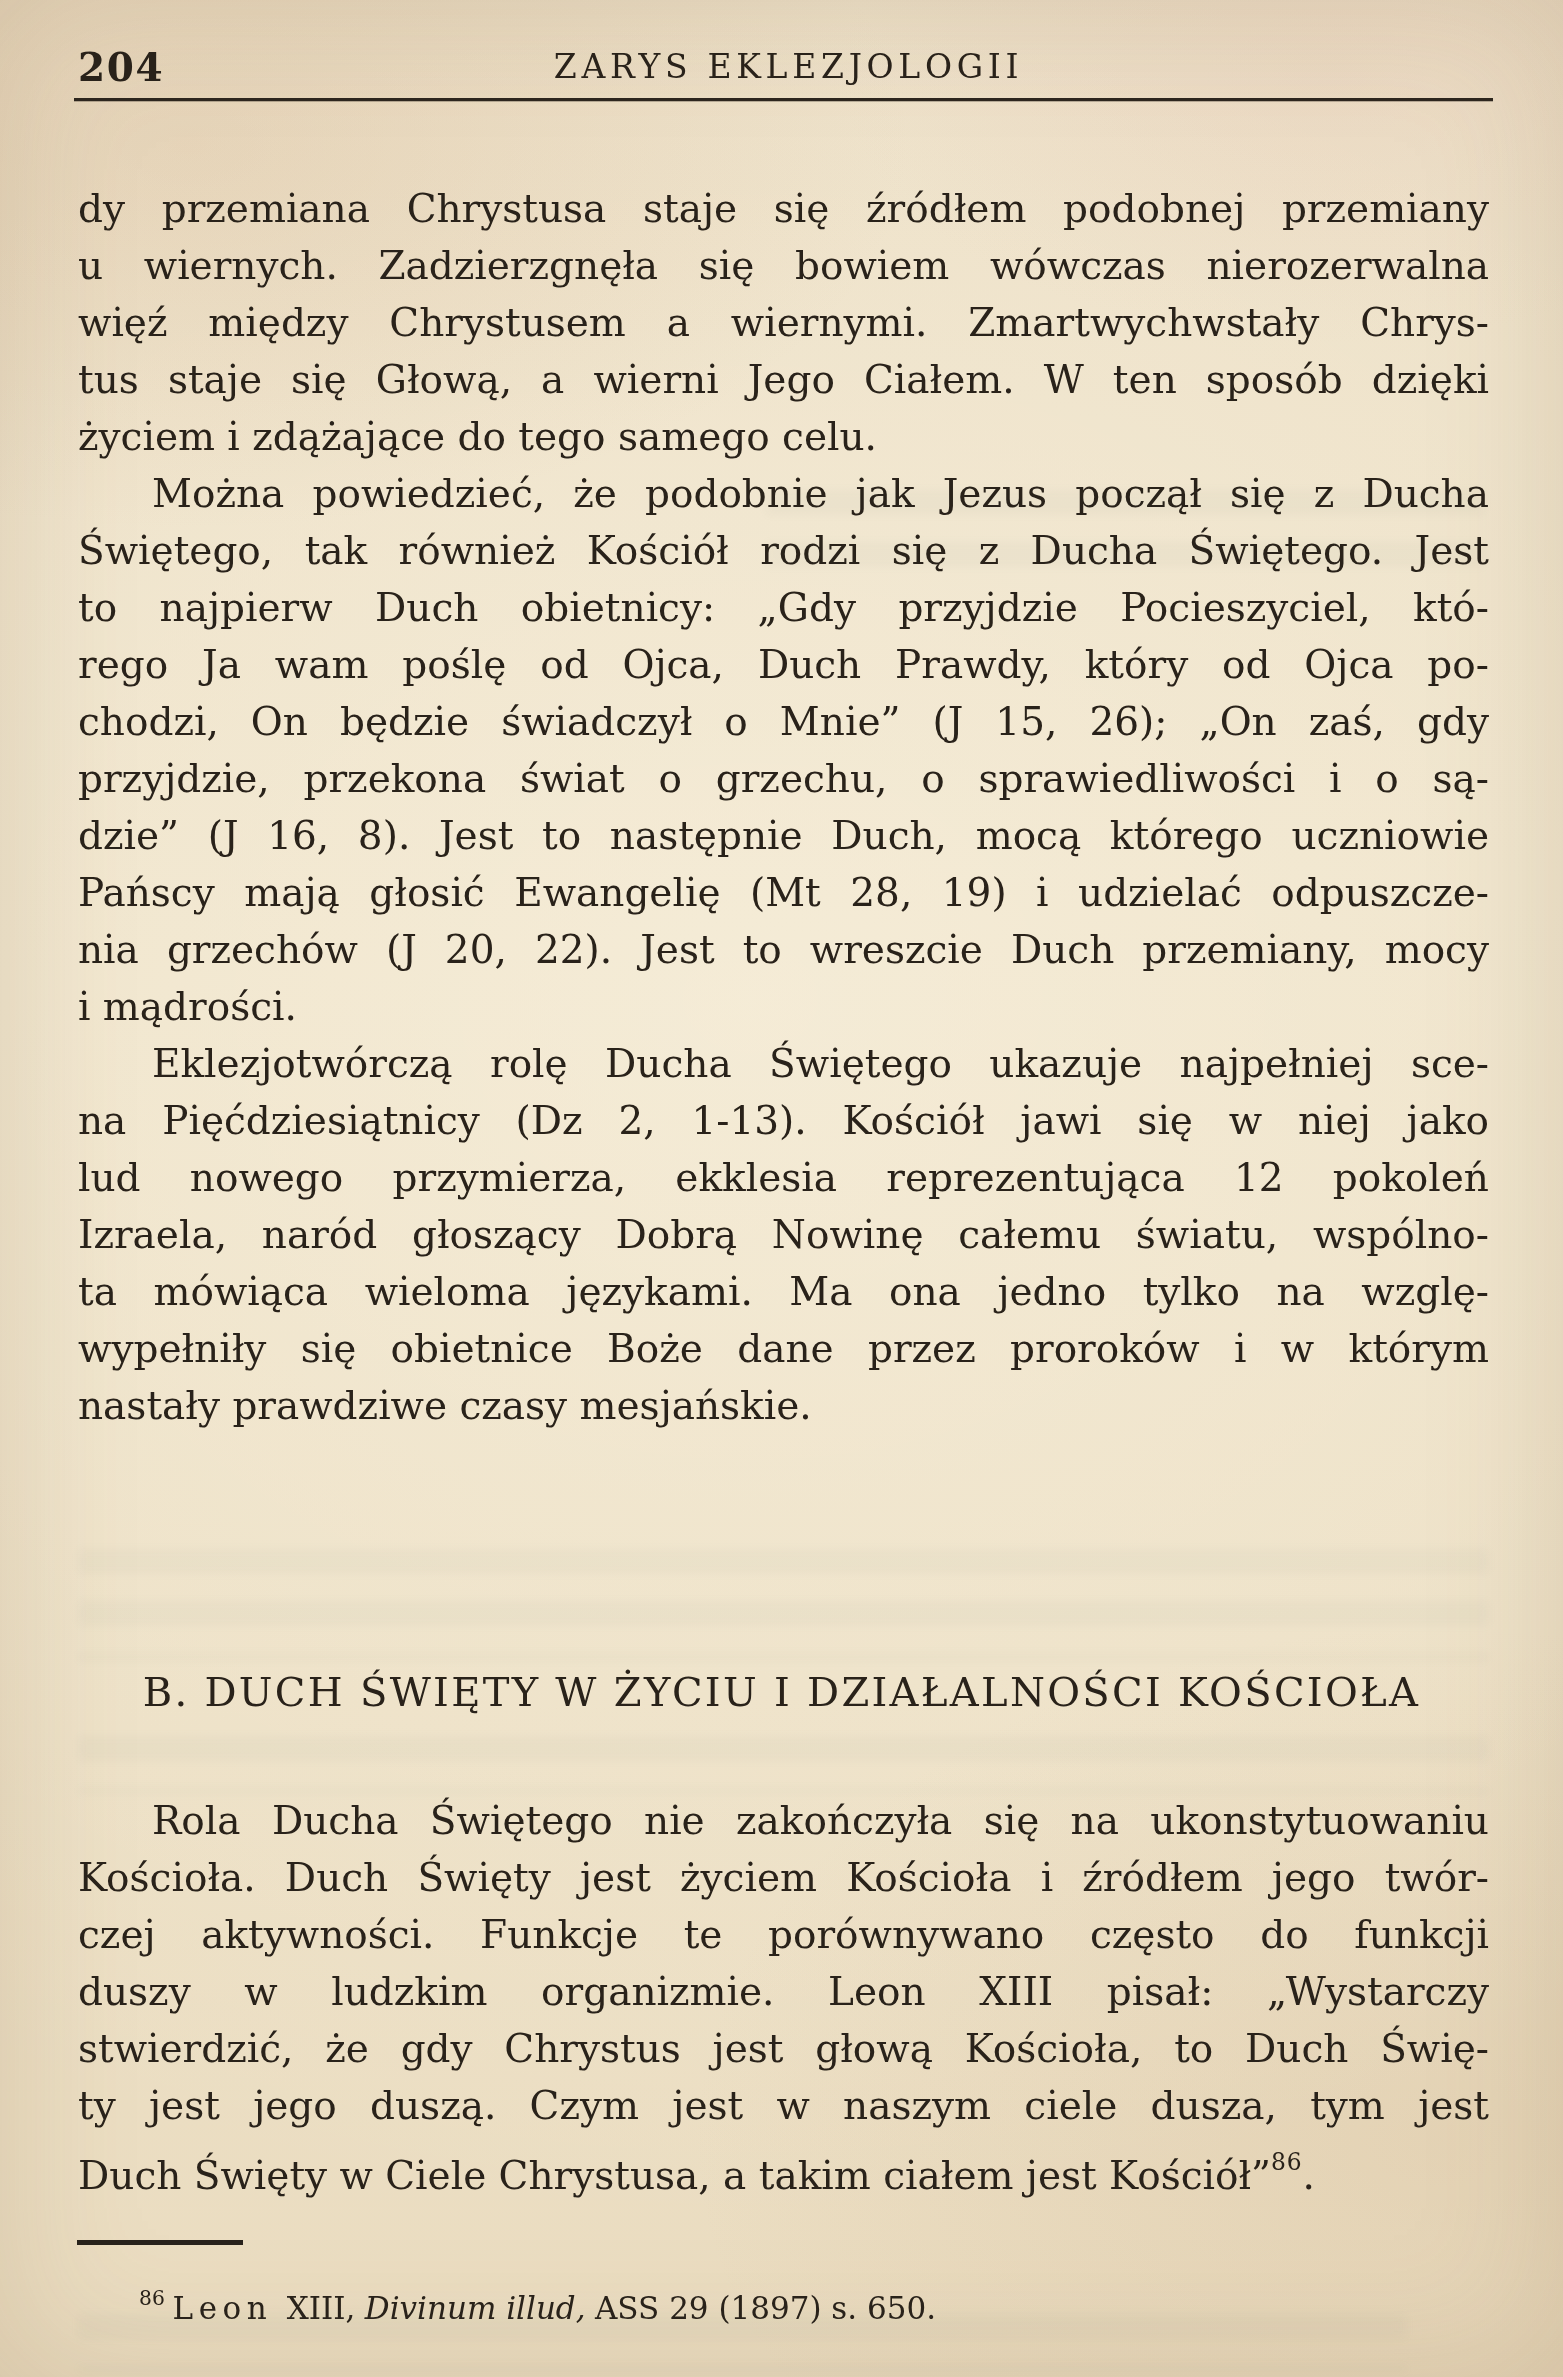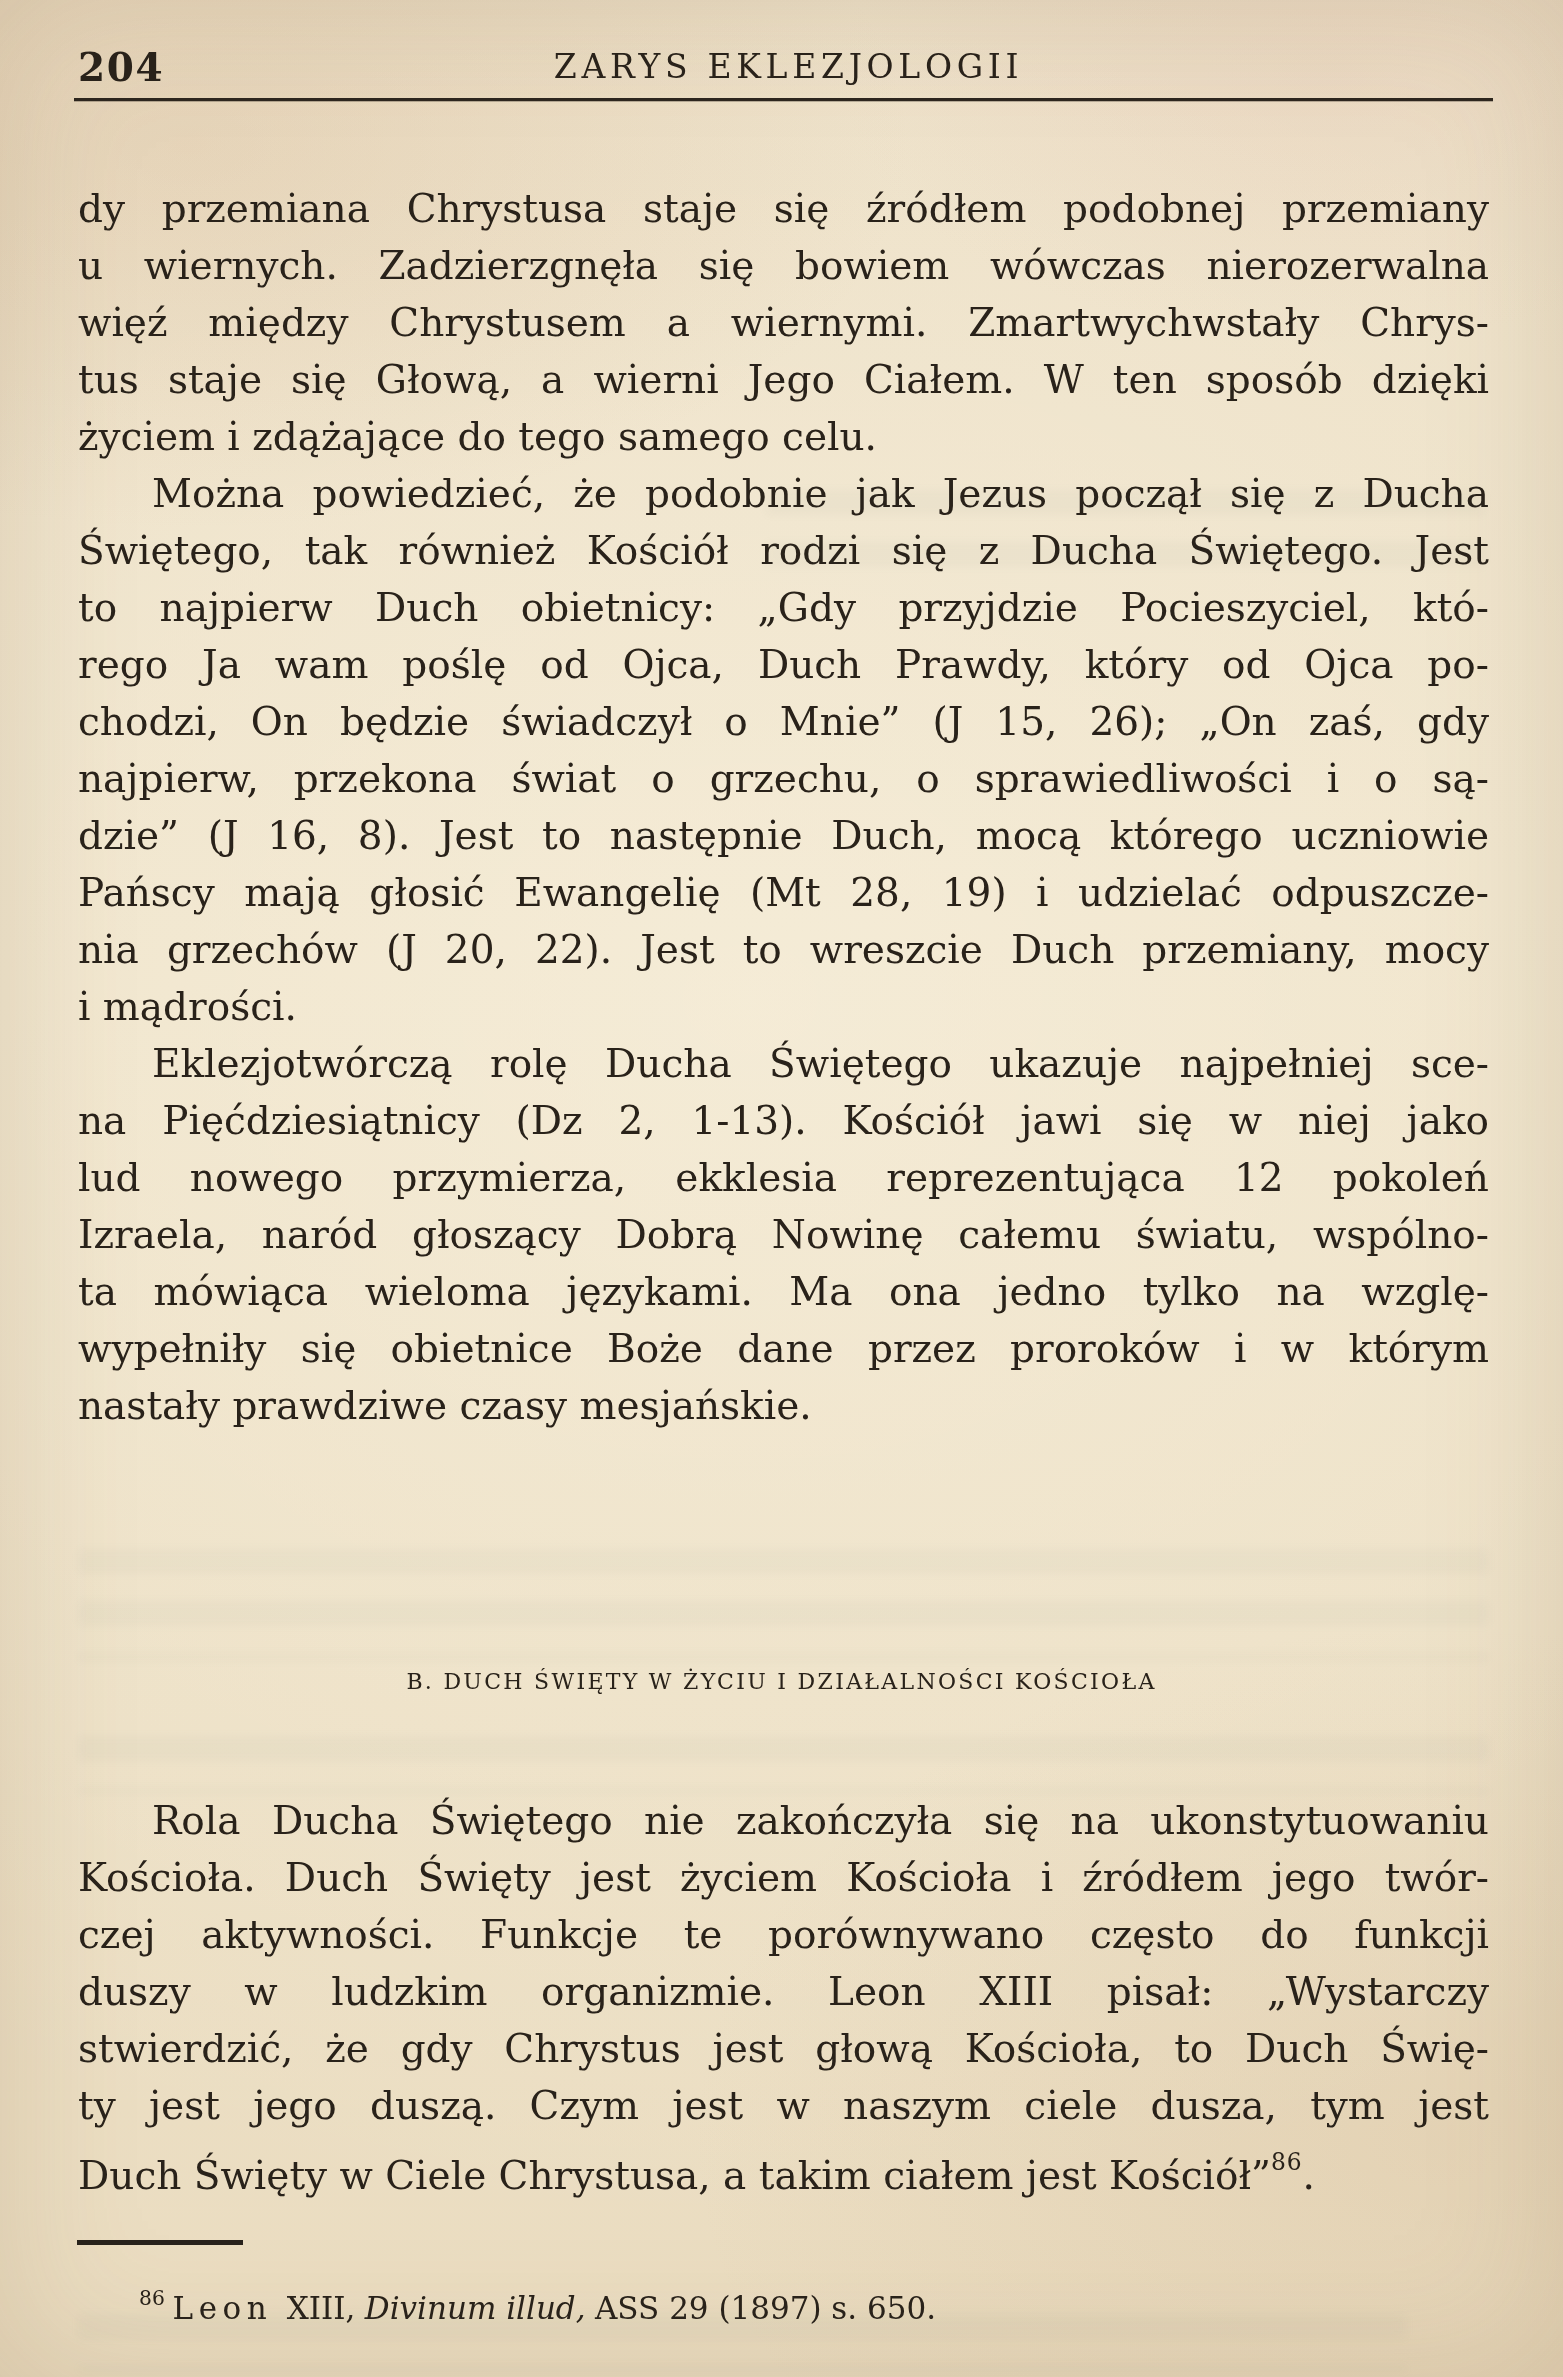--- a/index.html
+++ b/index.html
@@ -91,21 +91,21 @@
     font-size: 23.4px;
     vertical-align: 19px;
     letter-spacing: 0.8px;
   }
 
   .section-heading {
     position: absolute;
     left: 0; right: 0;
     top: 1669px;
     text-align: center;
-    font-size: 22px;
+    font-size: 40px;
     letter-spacing: 2.3px;
     z-index: 2;
   }
 
   .footnote-rule {
     position: absolute;
     left: 77px;
     top: 2240px;
     width: 166px;
     height: 4.7px;
@@ -149,21 +149,21 @@
       <div class="line">więź między Chrystusem a wiernymi. Zmartwychwstały Chrys-</div>
       <div class="line">tus staje się Głową, a wierni Jego Ciałem. W ten sposób dzięki</div>
       <div class="line end">życiem i zdążające do tego samego celu.</div>
     </div>
     <div>
       <div class="line indent">Można powiedzieć, że podobnie jak Jezus począł się z Ducha</div>
       <div class="line">Świętego, tak również Kościół rodzi się z Ducha Świętego. Jest</div>
       <div class="line">to najpierw Duch obietnicy: „Gdy przyjdzie Pocieszyciel, któ-</div>
       <div class="line">rego Ja wam poślę od Ojca, Duch Prawdy, który od Ojca po-</div>
       <div class="line">chodzi, On będzie świadczył o Mnie” (J 15, 26); „On zaś, gdy</div>
-      <div class="line">najpierw, przekona świat o grzechu, o sprawiedliwości i o są-</div>
+      <div class="line">przyjdzie, przekona świat o grzechu, o sprawiedliwości i o są-</div>
       <div class="line">dzie” (J 16, 8). Jest to następnie Duch, mocą którego uczniowie</div>
       <div class="line">Pańscy mają głosić Ewangelię (Mt 28, 19) i udzielać odpuszcze-</div>
       <div class="line">nia grzechów (J 20, 22). Jest to wreszcie Duch przemiany, mocy</div>
       <div class="line end">i mądrości.</div>
     </div>
     <div>
       <div class="line indent">Eklezjotwórczą rolę Ducha Świętego ukazuje najpełniej sce-</div>
       <div class="line">na Pięćdziesiątnicy (Dz 2, 1-13). Kościół jawi się w niej jako</div>
       <div class="line">lud nowego przymierza, ekklesia reprezentująca 12 pokoleń</div>
       <div class="line">Izraela, naród głoszący Dobrą Nowinę całemu światu, wspólno-</div>

